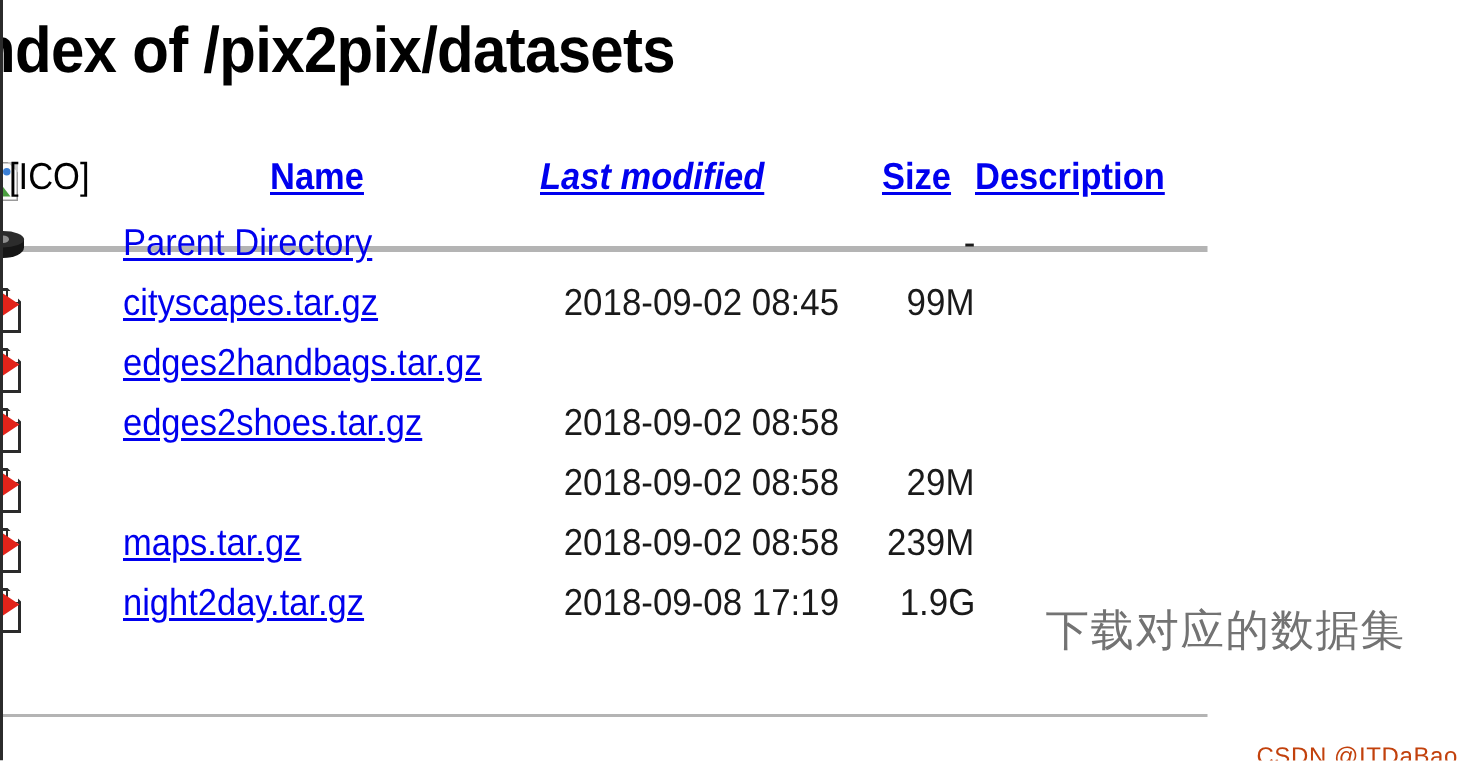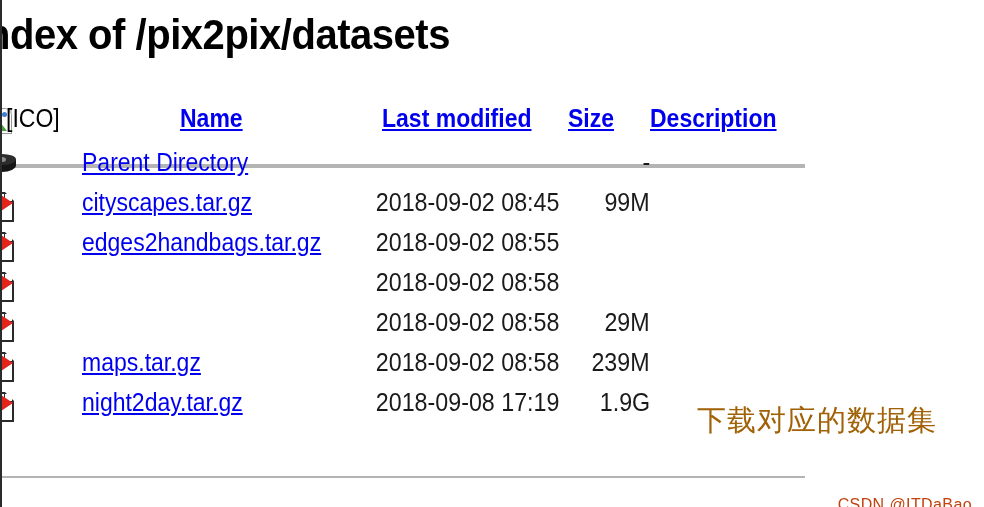--- a/index.html
+++ b/index.html
@@ -90,34 +90,35 @@
   .cell-name-header { left: 180px; }
   .cell-date {
     position: absolute;
     left: 362px;
     top: 0;
     width: 218px;
     text-align: left;
     white-space: nowrap;
   }
   .cell-date-header {
-    left: 382px;
+    left: 360px;
     width: auto;
     text-align: left;
+    font-style: italic;
   }
   .cell-size {
     position: absolute;
     left: 560px;
     top: 0;
     width: 90px;
     text-align: right;
     white-space: nowrap;
   }
   .cell-size-header {
-    left: 568px;
+    left: 588px;
     width: auto;
     text-align: left;
   }
   .cell-desc-header {
     position: absolute;
     left: 650px;
     top: 0;
     white-space: nowrap;
   }
 
@@ -269,21 +270,21 @@
     border-left: 12px solid #e2231a;
     z-index: 2;
   }
 
   
   .annotation {
     position: absolute;
     left: 697px;
     top: 401px;
     font-size: 29px;
-    color: #a16207;
+    color: #737373;
     letter-spacing: 1px;
     white-space: nowrap;
     font-family: "DejaVu Sans", "Liberation Sans", sans-serif;
     text-shadow:
       0 0 3px #ffffff,
       0 0 5px #ffffff,
       1px 1px 2px rgba(255,255,255,0.95);
   }
 
   
@@ -380,31 +381,31 @@
     <div class="row">
       <div class="cell-icon">
         <div class="icon-box">
           <div class="ico-broken"></div>
           <div class="ico-broken-tri"></div>
         </div>
       </div>
       <div class="cell-name">
         <a href="#" class="link">edges2handbags.tar.gz</a>
       </div>
-      <div class="cell-date">
-        <span class="plain">2018-09-02 08:55</span>
-      </div>
-    </div>
-
-    <div class="row">
-      <div class="cell-icon">
-        <div class="icon-box">
-          <div class="ico-broken"></div>
-          <div class="ico-broken-tri"></div>
-        </div>
+    </div>
+
+    <div class="row">
+      <div class="cell-icon">
+        <div class="icon-box">
+          <div class="ico-broken"></div>
+          <div class="ico-broken-tri"></div>
+        </div>
+      </div>
+      <div class="cell-name">
+        <a href="#" class="link">edges2shoes.tar.gz</a>
       </div>
       <div class="cell-date">
         <span class="plain">2018-09-02 08:58</span>
       </div>
     </div>
 
     <div class="row">
       <div class="cell-icon">
         <div class="icon-box">
           <div class="ico-broken"></div>

